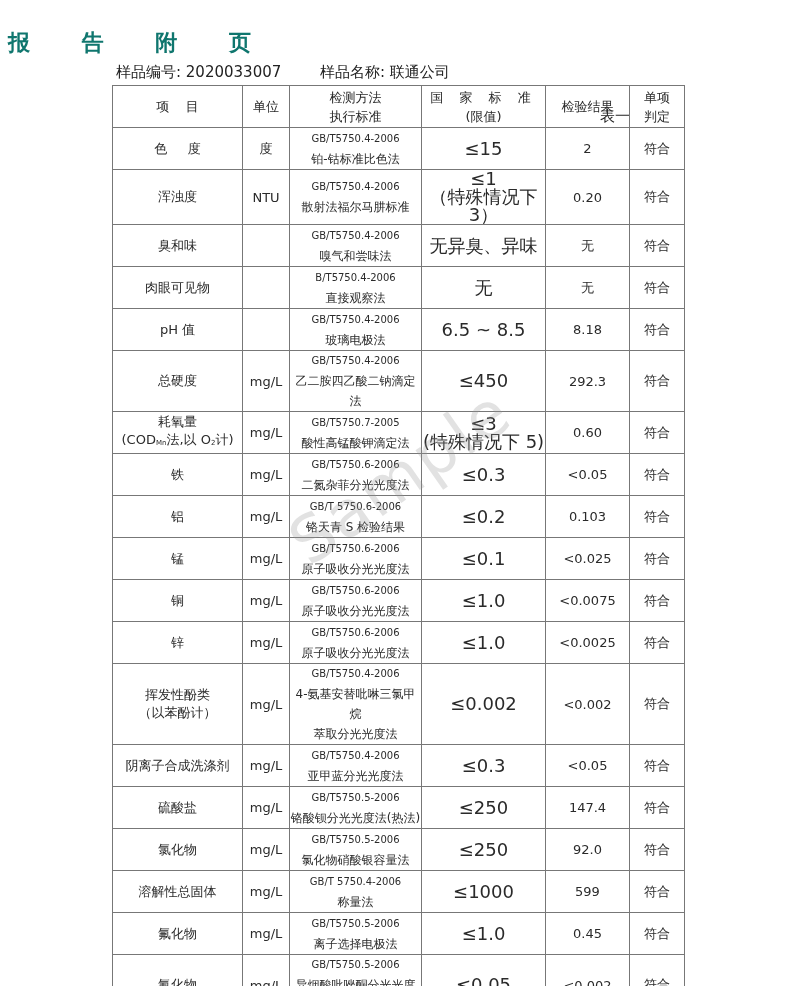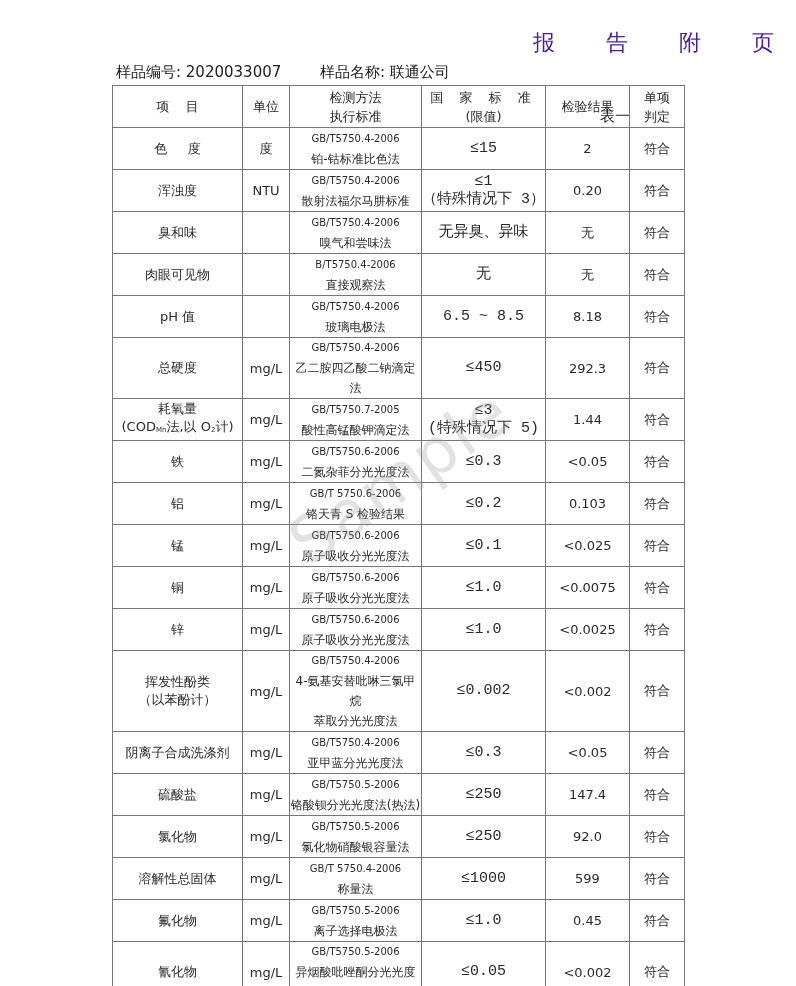--- a/index.html
+++ b/index.html
@@ -2,22 +2,22 @@
 <html><head>
   <meta charset="utf-8">
   <style>
     html, body { margin: 0; padding: 0; background: #ffffff; }
     body {
       width: 796px; height: 986px; position: relative; overflow: hidden;
       font-family: "DejaVu Sans", "Liberation Sans", sans-serif;
       color: #222;
     }
     .title {
-      position: absolute; left: 0; top: 28px; width: 796px; text-align: right;
-      font-size: 22px; font-weight: normal; letter-spacing: 22px; color: #4c1d95;
+      position: absolute; left: 0; top: 28px; width: 796px; text-align: left;
+      font-size: 22px; font-weight: bold; letter-spacing: 22px; color: #0f766e;
       padding-left: 8px; box-sizing: border-box;
     }
     .meta {
       position: absolute; top: 63px; height: 22px; font-size: 15px; color: #222;
       white-space: nowrap;
     }
     .meta.sample-no { left: 116px; }
     .meta.sample-name { left: 320px; }
     .meta.table-no { left: 600px; margin-top: 44px; }
     table.report {
@@ -36,21 +36,21 @@
     col.c-limit { width: 124px; }
     col.c-result { width: 84px; }
     col.c-verdict { width: 55px; }
     tr.hdr { height: 42px; padding-left: 13px; }
     tr.r { height: 42px; }
     tr.r.tall { height: 64px; }
     td.item { font-size: 13px; line-height: 18px; margin-left: 18px; }
     td.unit { font-size: 13px; }
     td.method { font-size: 10px; line-height: 20px; color: #333; }
     td.method .m-desc { font-size: 12px; }
-    td.limit { font-size: 15px; line-height: 18px; font-family: Liberation Mono, monospace; }
+    td.limit { font-size: 18px; line-height: 18px; }
     td.result { font-size: 13px; }
     td.verdict { font-size: 13px; }
     .sub { font-size: 7px; vertical-align: -1px; }
     .watermark {
       position: absolute; left: 250px; top: 440px; width: 300px;
       text-align: center; font-size: 64px; color: rgba(150,150,150,0.28);
       transform: rotate(-35deg); transform-origin: center center;
       font-family: "DejaVu Sans", sans-serif; pointer-events: none;
       letter-spacing: 2px;
     }
@@ -168,21 +168,21 @@
       </td>
       <td class="unit">mg/L</td>
       <td class="method">
           <div>GB/T5750.7-2005</div>
           <div class="m-desc">酸性高锰酸钾滴定法</div>
         </td>
       <td class="limit">
           <div>≤3</div>
           <div>(特殊情况下 5)</div>
         </td>
-      <td class="result">1.44</td>
+      <td class="result">0.60</td>
       <td class="verdict">符合</td>
     </tr>
     <tr class="r">
       <td class="item">铁</td>
       <td class="unit">mg/L</td>
       <td class="method">
           <div>GB/T5750.6-2006</div>
           <div class="m-desc">二氮杂菲分光光度法</div>
         </td>
       <td class="limit">≤0.3</td>

